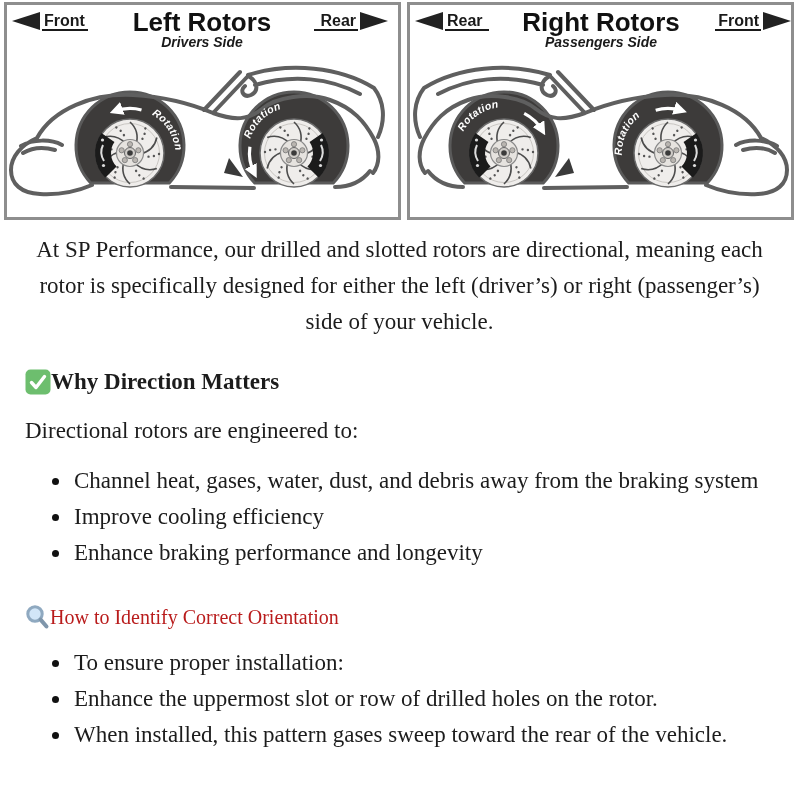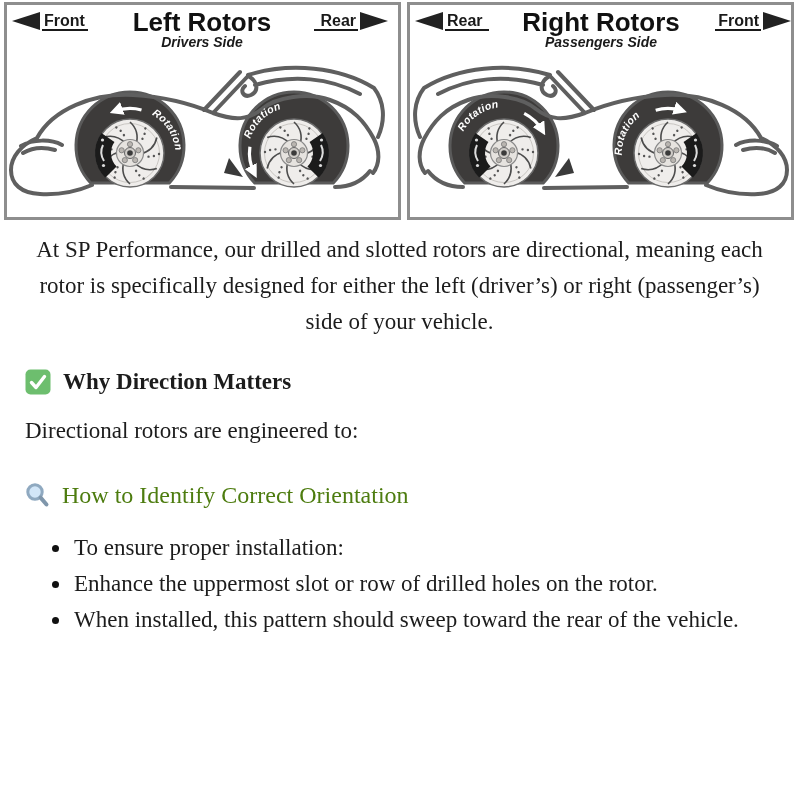--- a/index.html
+++ b/index.html
@@ -3,22 +3,22 @@
 <meta charset="utf-8">
 <style>
   html,body{margin:0;padding:0;}
   body{
     width:800px;height:800px;overflow:hidden;background:#ffffff;
     font-family:"Liberation Serif",serif;color:#1c1c1c;
   }
   .diagram-wrap{width:800px;height:222px;display:block;}
   .content{padding:2px 26px 30px 25px;font-size:23px;line-height:36px;}
   .intro{margin:8px 0 0 0;text-align:center;}
-  .sec-heading{display:flex;align-items:center;gap:12px;font-size:23px;font-weight:bold;margin:24px 0 0 0;}
-  .sec-heading.plain{font-weight:normal;font-size:24px;color:#4d7c0f;margin-top:28px;}
+  .sec-heading{display:flex;align-items:center;gap:0;font-size:23px;font-weight:bold;margin:24px 0 0 0;}
+  .sec-heading.plain{font-weight:normal;font-size:20px;color:#b91c1c;margin-top:28px;}
   .lead{margin:13px 0 14px 0;}
   ul{margin:11px 0 0 0;padding-left:47px;}
   li{padding-left:2px;}
   li::marker{color:#111;}
   .icon-box{flex:0 0 auto;display:inline-block;line-height:0;}
   
   .hdr-title{font-family:"Liberation Sans",sans-serif;font-weight:bold;font-size:26px;fill:#111;}
   .hdr-sub{font-family:"Liberation Sans",sans-serif;font-weight:bold;font-style:italic;font-size:14px;fill:#1a1a1a;}
   .hdr-label{font-family:"Liberation Sans",sans-serif;font-weight:bold;font-size:16px;fill:#1a1a1a;}
   .rot-text{font-family:"Liberation Sans",sans-serif;font-weight:bold;font-style:italic;font-size:10.5px;fill:#ffffff;letter-spacing:.3px;}
@@ -144,29 +144,34 @@
       <svg width="26" height="26" viewBox="0 0 26 26">
         <rect x="0.5" y="0.5" width="25" height="25" rx="5" fill="#6dbe6e"></rect>
         <path d="M6.5,13.5 L11,18.5 L19.5,7.5" fill="none" stroke="#ffffff" stroke-width="3.4" stroke-linecap="round" stroke-linejoin="round"></path>
       </svg>
     </span>
     <span>Why Direction Matters</span>
   </div>
 
   <p class="lead">Directional rotors are engineered to:</p>
 
+  <ul>
+    <li><span>Channel heat, gases, water, dust, and debris away from the braking system</span></li>
+    <li><span>Improve cooling efficiency</span></li>
+    <li><span>Enhance braking performance and longevity</span></li>
+  </ul>
 
   <div class="sec-heading plain">
     <span class="icon-box">
       <svg width="25" height="27" viewBox="0 0 25 27">
         <circle cx="10" cy="10" r="7.2" fill="#d2e6f8" stroke="#8fa9c0" stroke-width="3"></circle>
         <line x1="15.6" y1="15.6" x2="21.5" y2="22.5" stroke="#7f96ab" stroke-width="4" stroke-linecap="round"></line>
       </svg>
     </span>
     <span>How to Identify Correct Orientation</span>
   </div>
 
-  <ul style="margin-top:17px">
+  <ul style="margin-top:10px">
     <li><span>To ensure proper installation:</span></li>
     <li><span>Enhance the uppermost slot or row of drilled holes on the rotor.</span></li>
-    <li><span>When installed, this pattern should sweep toward the rear of the vehicle.</span></li>
+    <li><span>When installed, this pattern gases sweep toward the rear of the vehicle.</span></li>
   </ul>
 </div>
 
 </body></html>

